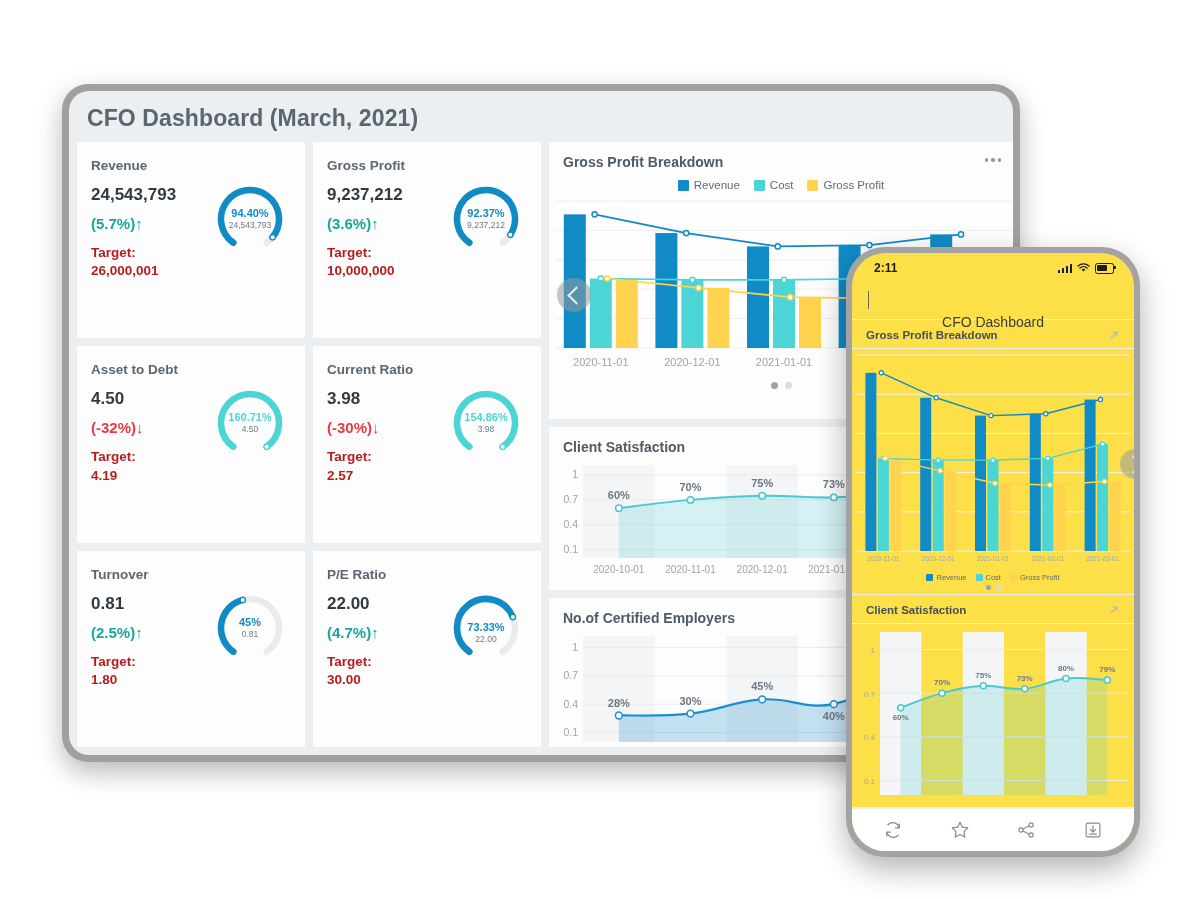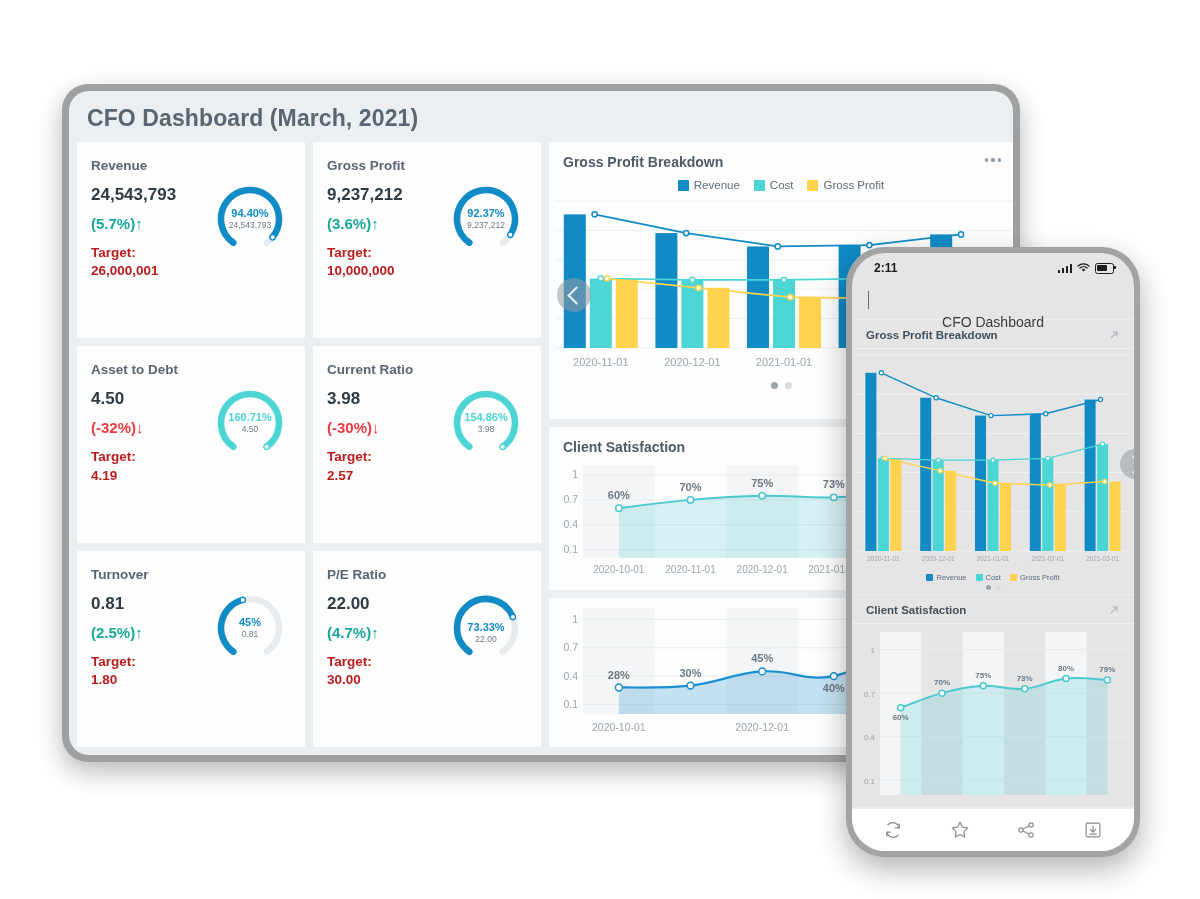--- a/index.html
+++ b/index.html
@@ -97,21 +97,21 @@
   .dot{width:7px;height:7px;border-radius:50%;background:#d9dde0;}
   .dot.on{background:#9aa3ab;}
 
   
   #phone-frame{
     position:absolute;left:846px;top:247px;width:294px;height:610px;
     background:#a3a3a3;border-radius:38px;padding:6px;box-sizing:border-box;
     box-shadow:0 12px 30px rgba(0,0,0,.30);
   }
   #phone-screen{
-    width:100%;height:100%;background:#e5e5e5;border-radius:33px;overflow:hidden;
+    width:100%;height:100%;background:#fde047;border-radius:33px;overflow:hidden;
     display:flex;flex-direction:column;position:relative;
   }
   #status-bar{flex:0 0 26px;display:flex;align-items:center;justify-content:space-between;padding:2px 20px 0 22px;}
   #status-time{font-size:12px;font-weight:bold;color:#1c1c1e;}
   #status-icons{display:flex;align-items:center;gap:5px;}
   .sig{display:flex;align-items:flex-end;gap:1.5px;height:10px;}
   .sig b{width:2.5px;background:#1c1c1e;display:block;border-radius:.5px;}
   .batt{width:17px;height:9px;border:1.3px solid #1c1c1e;border-radius:2.5px;position:relative;}
   .batt::after{content:"";position:absolute;right:-3px;top:2.4px;width:1.6px;height:3px;background:#1c1c1e;border-radius:0 1px 1px 0;}
   .batt i{position:absolute;left:1.2px;top:1.2px;bottom:1.2px;width:10px;background:#1c1c1e;border-radius:1px;display:block;}
@@ -402,20 +402,28 @@
                 <text x="69.83333333333334" y="118" text-anchor="middle" font-size="10" fill="#9aa6b0" font-family="&quot;Liberation Sans&quot;, sans-serif">2020-10-01</text>
                 <text x="141.5" y="118" text-anchor="middle" font-size="10" fill="#9aa6b0" font-family="&quot;Liberation Sans&quot;, sans-serif">2020-11-01</text>
                 <text x="213.16666666666669" y="118" text-anchor="middle" font-size="10" fill="#9aa6b0" font-family="&quot;Liberation Sans&quot;, sans-serif">2020-12-01</text>
                 <text x="284.8333333333333" y="118" text-anchor="middle" font-size="10" fill="#9aa6b0" font-family="&quot;Liberation Sans&quot;, sans-serif">2021-01-01</text>
                 <text x="356.5" y="118" text-anchor="middle" font-size="10" fill="#9aa6b0" font-family="&quot;Liberation Sans&quot;, sans-serif">2021-02-01</text>
                 <text x="428.1666666666667" y="118" text-anchor="middle" font-size="10" fill="#9aa6b0" font-family="&quot;Liberation Sans&quot;, sans-serif">2021-03-01</text>
               </svg></div>
         </div>
 
         <div class="chart-card" id="card-ce">
+          <div class="chart-head">
+            <div class="chart-title">No.of Certified Employers</div>
+            <div class="kebab">
+                <i></i>
+                <i></i>
+                <i></i>
+              </div>
+          </div>
           <div class="plot" id="plot-ce"><svg width="470" height="140" viewBox="0 0 470 140">
                 <rect x="34" y="10" width="71.66666666666667" height="106" fill="#f4f5f6"></rect>
                 <rect x="177.33333333333334" y="10" width="71.66666666666667" height="106" fill="#f4f5f6"></rect>
                 <rect x="320.6666666666667" y="10" width="71.66666666666667" height="106" fill="#f4f5f6"></rect>
                 <line x1="34" y1="21.35714285714286" x2="464" y2="21.35714285714286" stroke="#e8ebed" stroke-width="1"></line>
                 <text x="29" y="24.85714285714286" text-anchor="end" font-size="10.5" fill="#9aa6b0" font-family="&quot;Liberation Sans&quot;, sans-serif">1</text>
                 <line x1="34" y1="49.750000000000014" x2="464" y2="49.750000000000014" stroke="#e8ebed" stroke-width="1"></line>
                 <text x="29" y="53.250000000000014" text-anchor="end" font-size="10.5" fill="#9aa6b0" font-family="&quot;Liberation Sans&quot;, sans-serif">0.7</text>
                 <line x1="34" y1="78.14285714285714" x2="464" y2="78.14285714285714" stroke="#e8ebed" stroke-width="1"></line>
                 <text x="29" y="81.64285714285714" text-anchor="end" font-size="10.5" fill="#9aa6b0" font-family="&quot;Liberation Sans&quot;, sans-serif">0.4</text>

